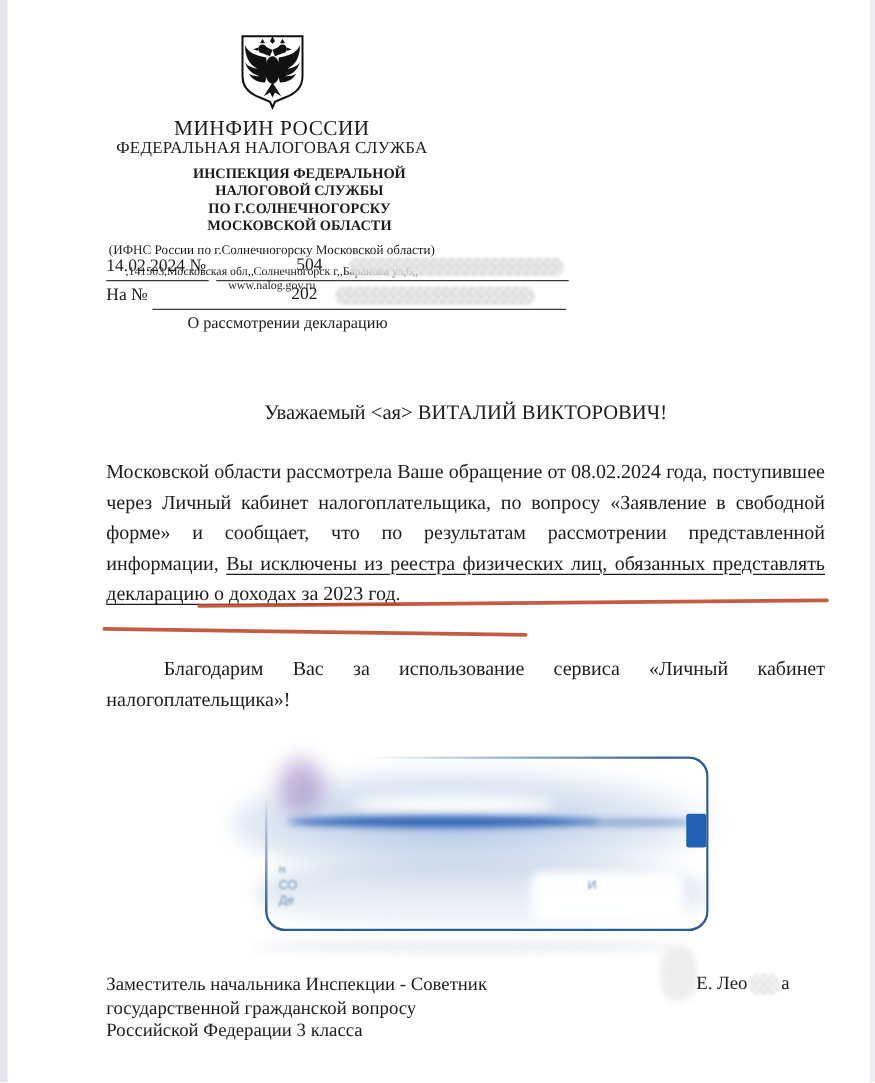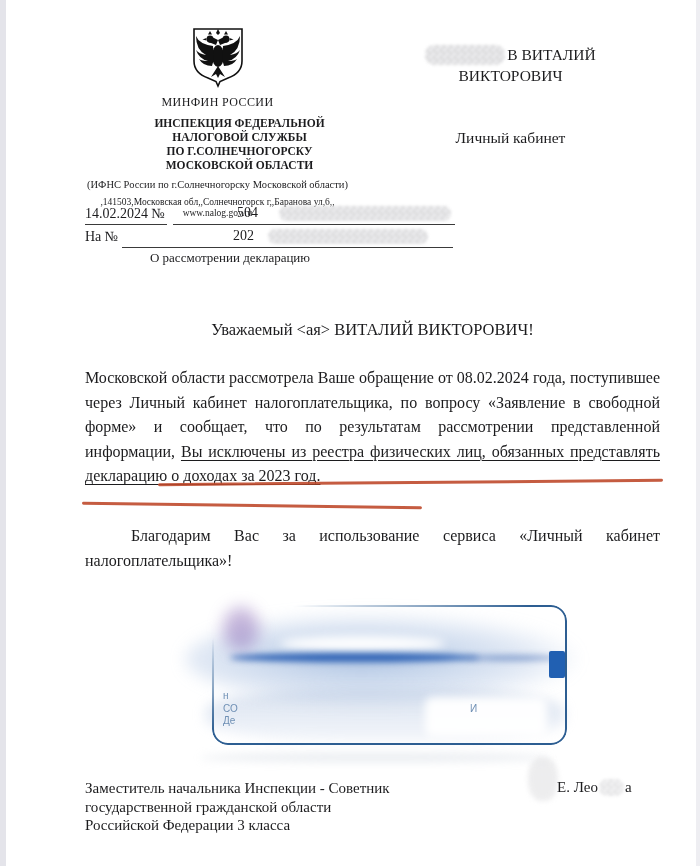--- a/index.html
+++ b/index.html
@@ -4,21 +4,21 @@
 <style>
   html,body{margin:0;padding:0;background:#fff;}
   .page{position:relative;width:700px;height:866px;background:#ffffff;overflow:hidden;
         font-family:"Liberation Serif", serif;color:#1c1c1e;}
   .edge-left{position:absolute;left:0;top:0;width:6px;height:100%;background:#e4e4ea;}
   .edge-right{position:absolute;right:0;top:0;width:4px;height:100%;background:#eeeef2;}
 
   
   .letterhead{position:absolute;left:85px;top:26px;width:265px;text-align:center;}
   .emblem{width:64px;height:62px;margin:0 auto;display:block;}
-  .lh-ministry{margin-top:7px;font-size:12px;letter-spacing:.4px;line-height:15px;}
+  .lh-ministry{margin-top:7px;font-size:17px;letter-spacing:.4px;line-height:15px;}
   .lh-service{font-size:13.5px;letter-spacing:.2px;line-height:16px;}
   .lh-inspection{margin-top:6px;font-weight:bold;font-size:11.5px;line-height:14px;margin-left:44px;}
   .lh-ifns{margin-top:7px;font-size:10.5px;}
   .lh-address{margin-top:6px;font-size:9.5px;line-height:12px;}
   .lh-site{font-size:9.5px;}
 
   
   .recipient{position:absolute;left:403px;top:44px;width:215px;text-align:center;
              font-size:15.5px;line-height:21px;}
   .recipient-line1{display:flex;justify-content:center;align-items:center;gap:2px;}
@@ -116,37 +116,30 @@
           <path d="M43.5 12 L47.5 13.5 L43.5 14.5 Z"></path>
         <path d="M22 8.5 L24 5 L26 8.5 Z"></path>
           <path d="M38 8.5 L40 5 L42 8.5 Z"></path>
         <path d="M30 7 L32 3 L34 7 L32 9 Z"></path>
         <path d="M27 20 Q13 18 10 10 Q10 24 20 29 Q13 28 10 24 Q13 33 22 35 Q16 35 13 33 Q17 40 26 40 L28 33 Z"></path>
         <path d="M37 20 Q51 18 54 10 Q54 24 44 29 Q51 28 54 24 Q51 33 42 35 Q48 35 51 33 Q47 40 38 40 L36 33 Z"></path>
         <path d="M32 40 L25 51 L30 48 L32 52 L34 48 L39 51 Z"></path>
       </g>
     </svg>
     <div class="lh-ministry">МИНФИН РОССИИ</div>
+    <div class="lh-service">ФЕДЕРАЛЬНАЯ НАЛОГОВАЯ СЛУЖБА</div>
     <div class="lh-inspection">
       <div>ИНСПЕКЦИЯ ФЕДЕРАЛЬНОЙ НАЛОГОВОЙ СЛУЖБЫ</div>
       <div>ПО Г.СОЛНЕЧНОГОРСКУ МОСКОВСКОЙ ОБЛАСТИ</div>
     </div>
     <div class="lh-ifns">(ИФНС России по г.Солнечногорску Московской области)</div>
     <div class="lh-address">,141503,Московская обл,,Солнечногорск г,,Баранова ул,6,,</div>
     <div class="lh-site">www.nalog.gov.ru</div>
   </div>
 
-  <div class="recipient">
-    <div class="recipient-line1">
-      <span class="mosaic mosaic-inline" style="width:80px;height:20px;"></span>
-      <span>В ВИТАЛИЙ</span>
-    </div>
-    <div>ВИКТОРОВИЧ</div>
-    <div class="cabinet">Личный кабинет</div>
-  </div>
 
   <div class="ref-date">14.02.2024 №</div>
   <div class="ref-out-line">
     <span class="num">504</span>
     <span class="mosaic patch"></span>
   </div>
   <div class="ref-in-label">На №</div>
   <div class="ref-in-line">
     <span class="num">202</span>
     <span class="mosaic patch"></span>
@@ -184,21 +177,21 @@
       <div>н</div>
       <div>СО</div>
       <div>Де</div>
     </div>
     <div class="stamp-frag frag-i">И</div>
   </div>
   <div class="stamp-shadow"></div>
 
   <div class="sig-position">
     <div>Заместитель начальника Инспекции - Советник</div>
-    <div>государственной гражданской области</div>
+    <div>государственной гражданской вопросу</div>
     <div>Российской Федерации 3 класса</div>
   </div>
   <div class="sig-name">
     <div class="mosaic sig-smudge1"></div>
     <div class="sig-name-row">
       <span>Е. Лео</span>
       <span class="mosaic sig-patch"></span>
       <span>а</span>
     </div>
   </div>

